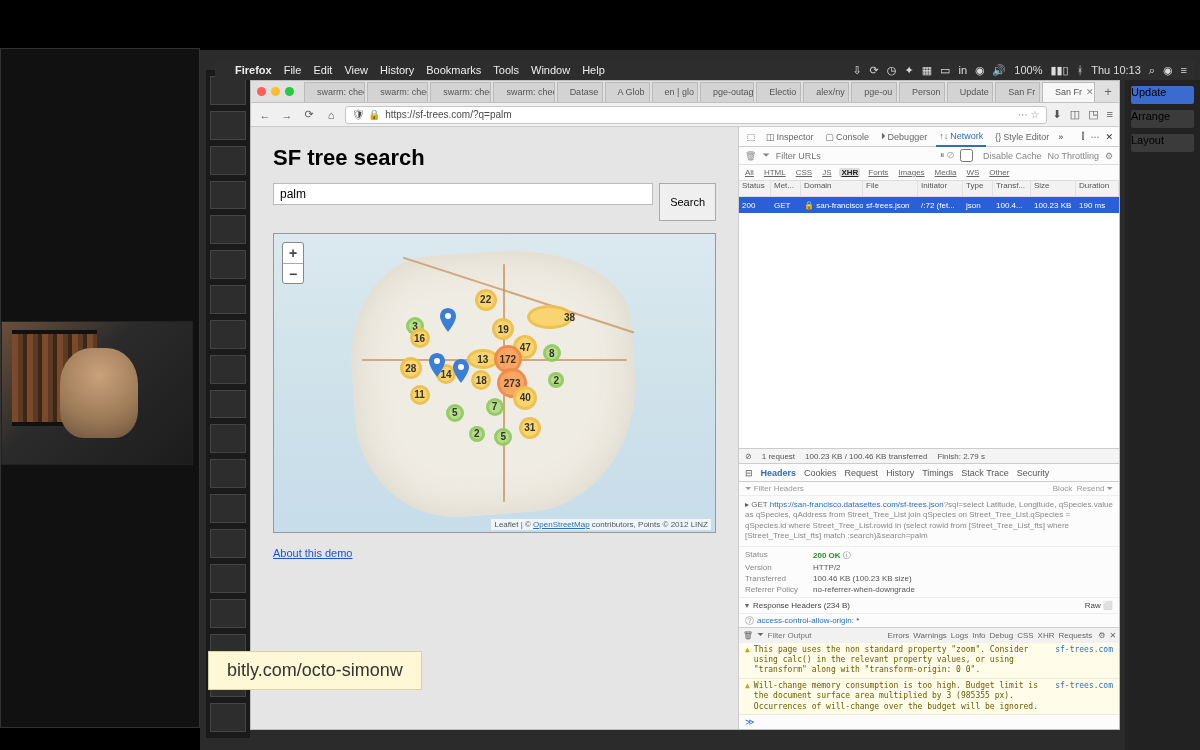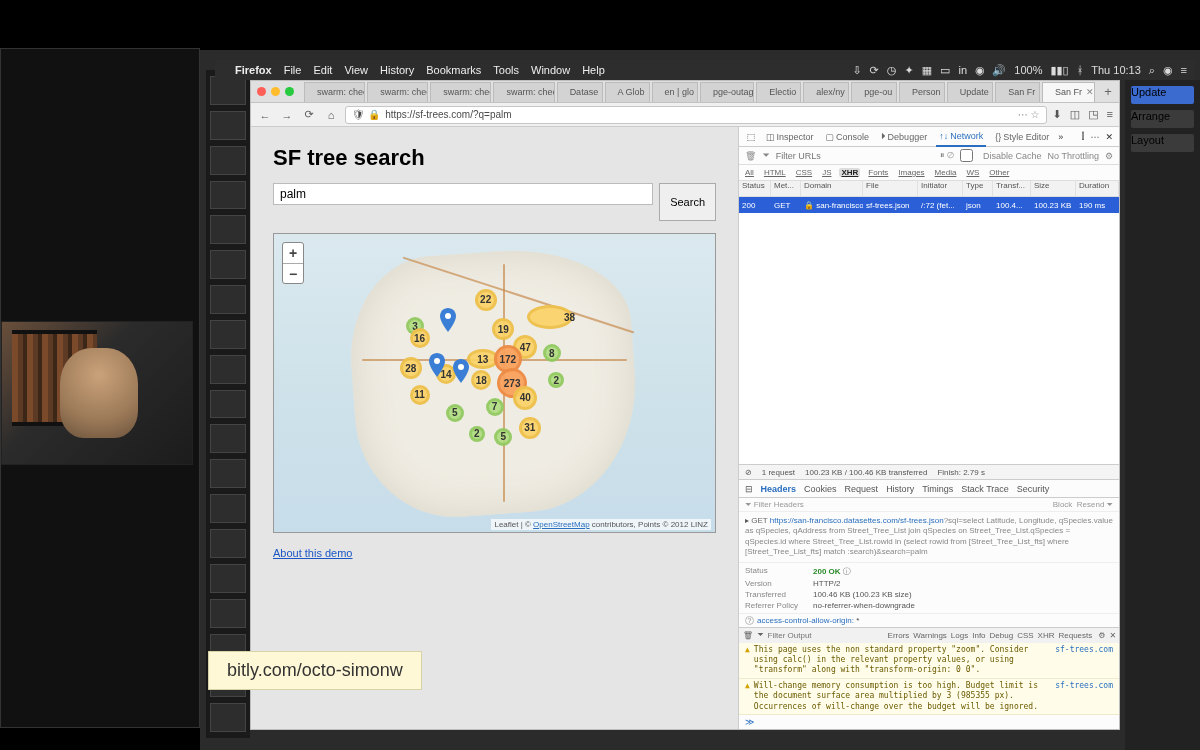--- a/index.html
+++ b/index.html
@@ -429,20 +429,24 @@
         <div class="dt-kv">
           <span class="k">Status</span>
             <span><span class="ok">200 OK</span> <span style="color:#888">ⓘ</span></span>
           <span class="k">Version</span>
             <span>HTTP/2</span>
           <span class="k">Transferred</span>
             <span>100.46 KB (100.23 KB size)</span>
           <span class="k">Referrer Policy</span>
             <span>no-referrer-when-downgrade</span>
         </div>
+        <div class="dt-resphdr">
+          <span><span class="arrow">▾</span><span>Response Headers (234 B)</span></span>
+          <span><span>Raw</span> ⬜</span>
+        </div>
         <div class="dt-cors">
           <span class="q">?</span><span>access-control-allow-origin</span>: <span style="color:#444">*</span>
         </div>
 
         <div class="dt-console-top">
           <span>🗑</span>
           <span>⏷</span>
           <input placeholder="Filter Output" style="">
           <span class="sp"></span>
           <span id="console-chips"><span class="tag">Errors</span><span class="tag">Warnings</span><span class="tag">Logs</span><span class="tag">Info</span><span class="tag">Debug</span><span class="tag">CSS</span><span class="tag">XHR</span><span class="tag">Requests</span></span>

